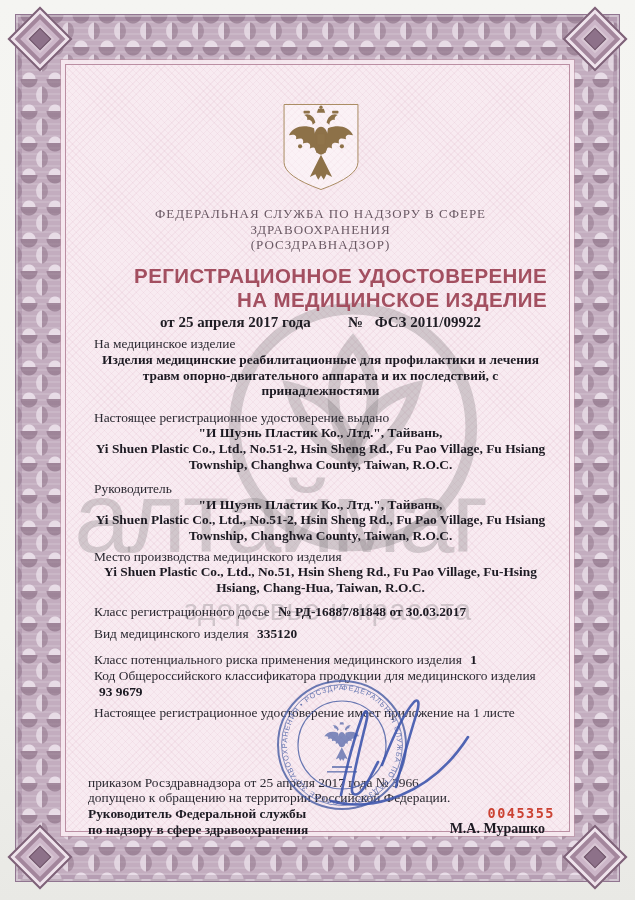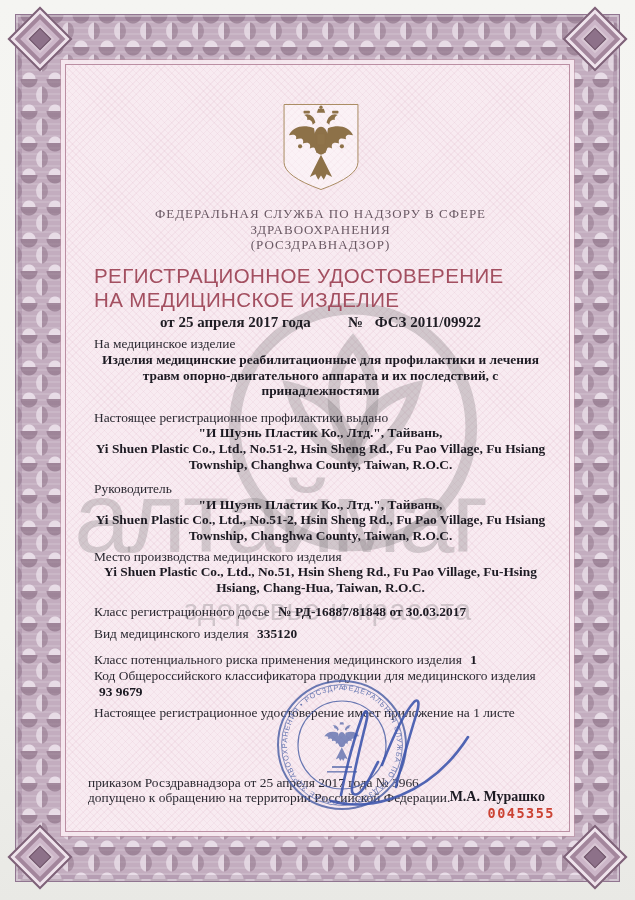--- a/index.html
+++ b/index.html
@@ -61,21 +61,21 @@
   
   .content{position:absolute;inset:0;z-index:2;padding:36px 22px 0 28px;box-sizing:border-box;
     color:var(--text-color,#2a2830);font-size:13.4px;line-height:15.6px;}
   .emblem-wrap{text-align:center;height:94px;}
   .shield{fill:rgba(255,252,252,.42);stroke:#a8895f;stroke-width:1.4;}
   .eagle{fill:var(--gold-color,#8d7148);}
   .eagle-box{fill:rgba(168,137,96,.13);stroke:var(--gold-color,#8d7148);stroke-width:1;}
 
   .agency{margin-top:11px;text-align:center;color:var(--agency-color,#695863);
     font-size:13px;line-height:15.6px;letter-spacing:1px;}
-  .title{margin-top:11px;text-align:left;font-family:"Liberation Sans",sans-serif;font-weight:normal;
+  .title{margin-top:11px;text-align:right;font-family:"Liberation Sans",sans-serif;font-weight:bold;
     color:var(--title-color,#a34f60);font-size:20.5px;line-height:24px;letter-spacing:.4px;}
   .dateline{margin-top:3px;display:flex;justify-content:center;gap:37px;
     font-weight:bold;font-size:15px;color:#1f1d24;}
   .numgrp{display:inline-flex;gap:12px;}
 
   p{margin:0;}
   .blk .lbl,.line .lbl{font-weight:normal;}
   .b{font-weight:bold;color:#1c1a22;text-align:center;}
   .block-span{display:block;}
   .m6{margin-top:6px}.m5{margin-top:5px}.m7{}.m9{margin-top:9px}
@@ -161,21 +161,21 @@
           <span>ФСЗ 2011/09922</span>
         </span>
       </div>
 
       <p class="blk m6">
         <span class="lbl block-span">На медицинское изделие</span>
         <span class="b block-span">Изделия медицинские реабилитационные для профилактики и лечения травм опорно-двигательного аппарата и их последствий, с принадлежностями</span>
       </p>
 
       <p class="blk m11">
-        <span class="lbl block-span">Настоящее регистрационное профилактики выдано</span>
+        <span class="lbl block-span">Настоящее регистрационное удостоверение выдано</span>
         <span class="b block-span">"И Шуэнь Пластик Ко., Лтд.", Тайвань,</span>
         <span class="b block-span">Yi Shuen Plastic Co., Ltd., No.51-2, Hsin Sheng Rd., Fu Pao Village, Fu Hsiang Township, Changhwa County, Taiwan, R.O.C.</span>
       </p>
 
       <p class="blk m9">
         <span class="lbl block-span">Руководитель</span>
         <span class="b block-span">"И Шуэнь Пластик Ко., Лтд.", Тайвань,</span>
         <span class="b block-span">Yi Shuen Plastic Co., Ltd., No.51-2, Hsin Sheng Rd., Fu Pao Village, Fu Hsiang Township, Changhwa County, Taiwan, R.O.C.</span>
       </p>
 
@@ -202,20 +202,24 @@
       <p class="line m7">
         <span class="lbl">Код Общероссийского классификатора продукции для медицинского изделия</span>
         <span class="b">93 9679</span>
       </p>
 
       <p class="line m6">Настоящее регистрационное удостоверение имеет приложение на 1 листе</p>
 
       <div class="footer-block m54">
         <p>приказом Росздравнадзора от 25 апреля 2017 года № 3966</p>
         <p>допущено к обращению на территории Российской Федерации.</p>
+        <div class="bold-lines">
+          <p>Руководитель Федеральной службы</p>
+          <p>по надзору в сфере здравоохранения</p>
+        </div>
         <span class="signer-name">М.А. Мурашко</span>
       </div>
     </div>
 
     <svg class="stamp" width="134" height="134" viewBox="0 0 134 134">
       <defs>
         <path id="rimPath" d="M67,12 a55,55 0 1,1 -0.01,0"></path>
       </defs>
       <circle cx="67" cy="67" r="64" stroke-width="2"></circle>
       <circle cx="67" cy="67" r="60.5" stroke-width="0.8"></circle>

